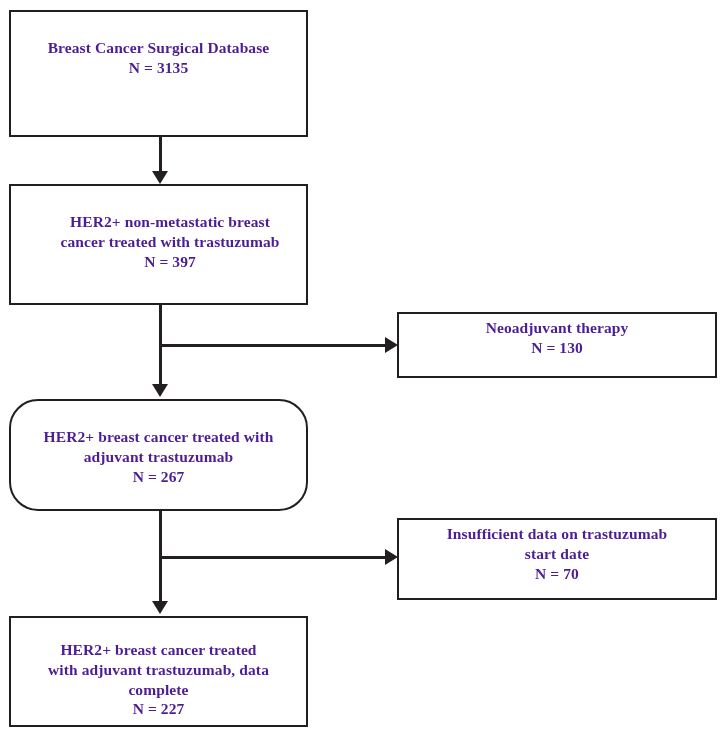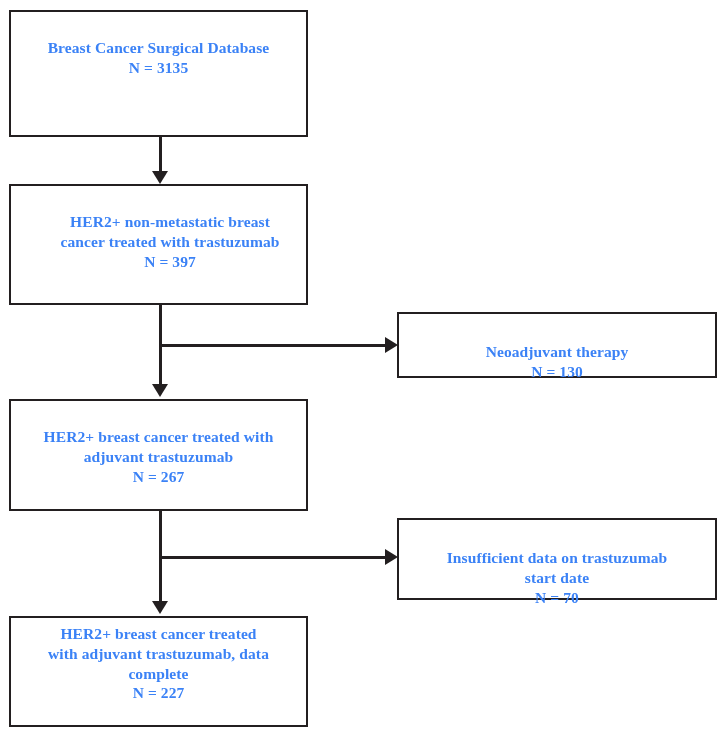--- a/index.html
+++ b/index.html
@@ -18,31 +18,31 @@
   .node {
     position: absolute;
     box-sizing: border-box;
     border: 2.5px solid #231f20;
     background: #ffffff;
     display: flex;
     justify-content: center;
   }
   .node .node-text {
     font-weight: bold;
-    color: #3b82f6;
+    color: #4c1d95;
     text-align: center;
     line-height: 1.28;
     font-size: 15.5px;
     letter-spacing: 0.1px;
     white-space: pre-line;
   }
   
   .node.main .node-text { padding-top: 26px; width: 272px; }
-  .node.main.tall .node-text { padding-top: 6px; }
-  .node.exclusion .node-text { padding-top: 28px; width: 290px; }
+  .node.main.tall .node-text { padding-top: 22px; }
+  .node.exclusion .node-text { padding-top: 4px; width: 290px; }
 
   
   .vline {
     position: absolute;
     width: 3px;
     background: #231f20;
   }
   .hline {
     position: absolute;
     height: 3px;
@@ -87,21 +87,21 @@
   <div class="vline" style="left:159px; top:305px; height:80px;"></div>
   <div class="arrow-down" style="left:152px; top:384px;"></div>
   <div class="hline" style="left:159px; top:344px; width:229px;"></div>
   <div class="arrow-right" style="left:385px; top:337px;"></div>
 
   <div class="node exclusion" style="left:397px; top:312px; width:320px; height:66px;">
     <div class="node-text">Neoadjuvant therapy
 N = 130</div>
   </div>
 
-  <div class="node main" style="left:9px; top:399px; width:299px; height:112px;">
+  <div class="node main" style="left:9px; top:399px; width:299px; height:112px;border-radius:29px;">
     <div class="node-text">HER2+ breast cancer treated with
 adjuvant trastuzumab
 N = 267</div>
   </div>
 
   <div class="vline" style="left:159px; top:511px; height:91px;"></div>
   <div class="arrow-down" style="left:152px; top:601px;"></div>
   <div class="hline" style="left:159px; top:556px; width:229px;"></div>
   <div class="arrow-right" style="left:385px; top:549px;"></div>
 

